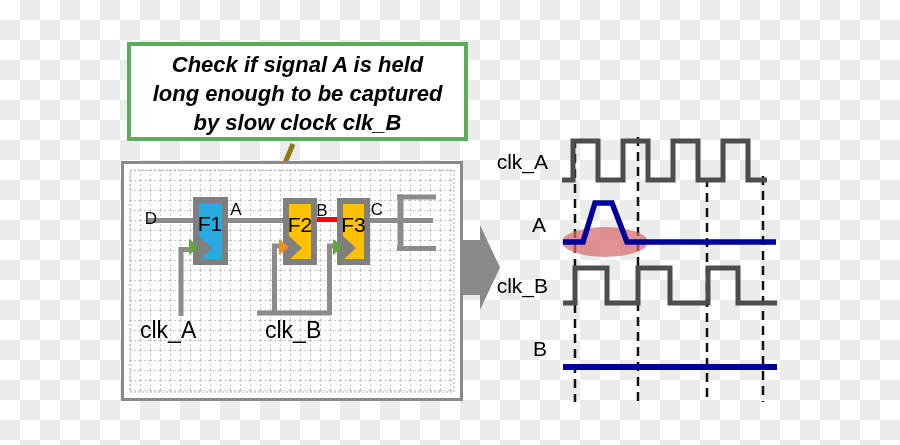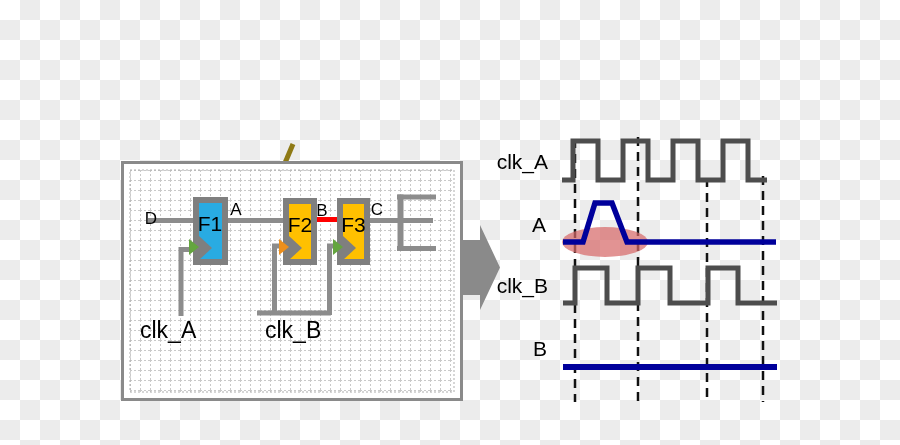--- a/index.html
+++ b/index.html
@@ -21,20 +21,25 @@
   .port-label{font-size:17px;}
   .ff-label{font-size:21px;}
   .clk-label{font-size:23px;}
   .wave-label{font-size:21px;}
 </style>
 </head>
 <body>
 
 <div class="canvas">
 
+  <div class="callout">
+    <div>Check if signal A is held</div>
+    <div>long enough to be captured</div>
+    <div>by slow clock clk_B</div>
+  </div>
 
   <svg width="900" height="445" viewBox="0 0 900 445">
     <defs>
       <pattern id="grid" width="10" height="10" patternUnits="userSpaceOnUse">
         <path d="M0 0.5 H10 M0.5 0 V10" fill="none" stroke="#C9C9C9" stroke-width="1" stroke-dasharray="2 2"></path>
       </pattern>
     </defs>
 
     <g>
       <line x1="293" y1="144" x2="266" y2="208" stroke-width="5" stroke="#8E7914"></line>

